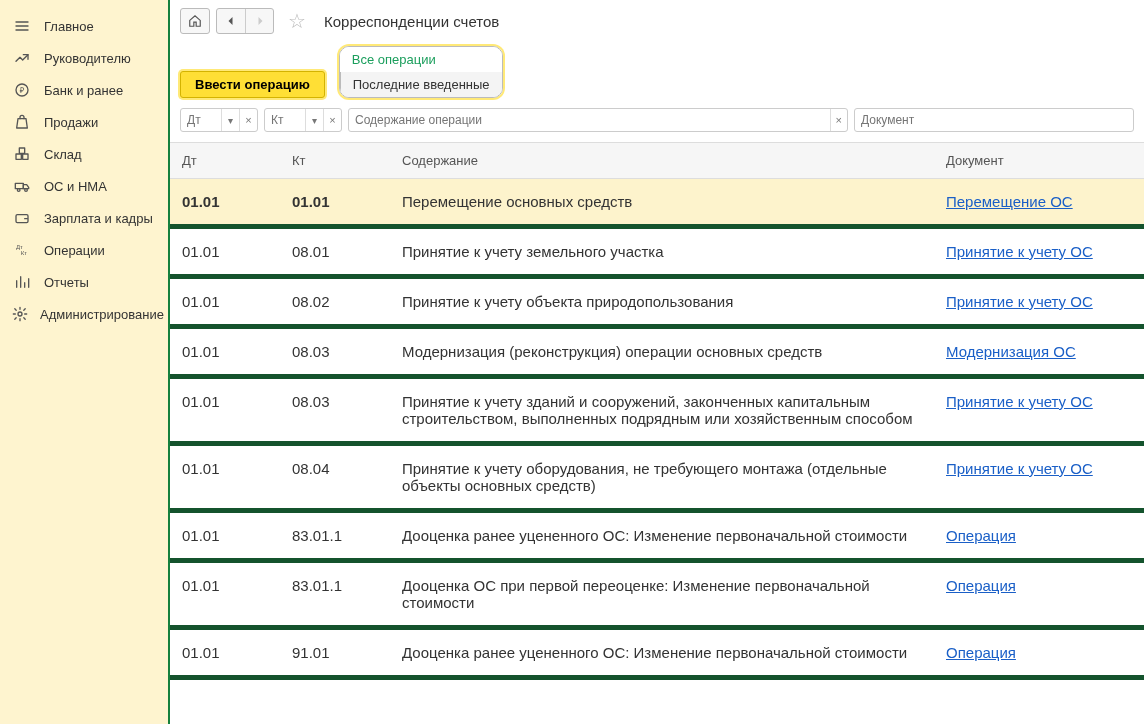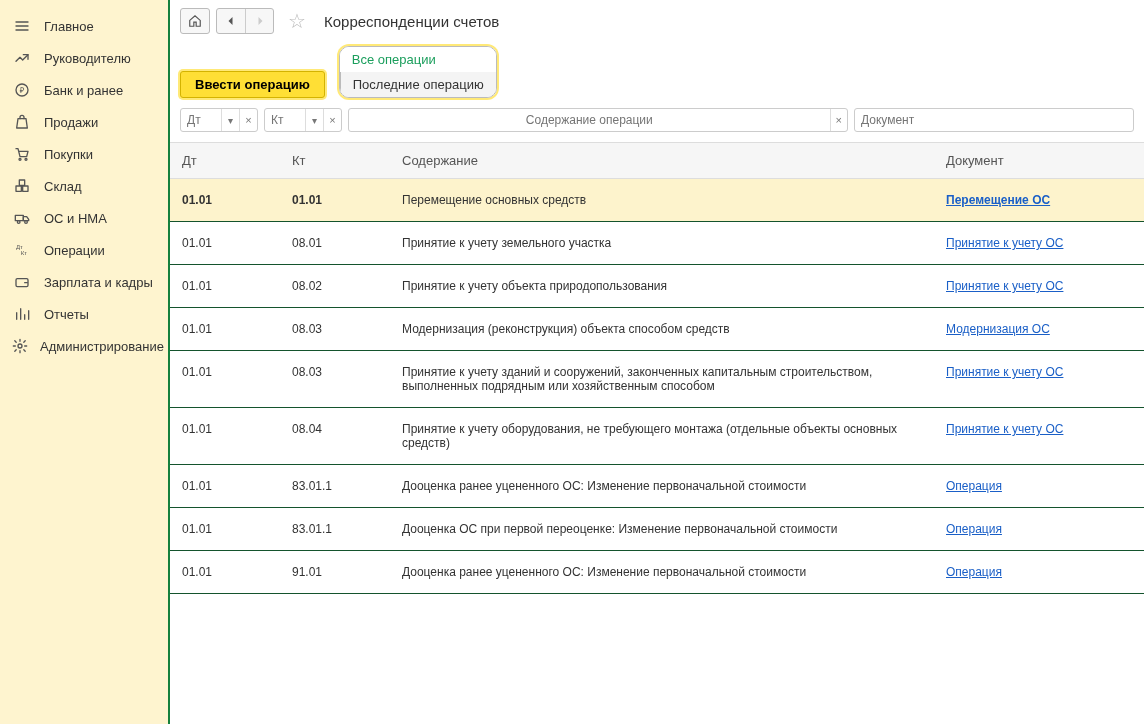--- a/index.html
+++ b/index.html
@@ -165,54 +165,54 @@
   }
   .filter-combo .clear {
     width: 18px;
     border-left: 1px solid #ddd;
     display:flex; align-items:center; justify-content:center;
     font-size:11px; color:#777; cursor:pointer;
   }
   .filter-dt input { width: 40px; }
   .filter-kt input { width: 40px; }
   .filter-content { flex: 1; }
-  .filter-content input { width: 100%; text-align: center; }
+  .filter-content input { width: 100%; }
   .filter-doc { flex: 0 0 280px; }
   .filter-doc input { width: 100%; }
 
   
   .table-wrap { flex:1; overflow:auto; }
   table { width: 100%; border-collapse: collapse; }
   thead th {
     text-align: left;
     font-weight: normal;
     font-size: 13px;
     color: #555;
     padding: 10px 12px;
     background: #f6f6f6;
     border-bottom: 1px solid #ddd;
   }
   tbody td {
     padding: 14px 12px;
-    border-bottom: 1px solid #14532d;
+    border-bottom: 5px solid #14532d;
     vertical-align: top;
-    font-size: 12px;
+    font-size: 15px;
   }
   tbody tr.selected td { background: #fdf3cc; }
   tbody tr.selected td:first-child,
   tbody tr.selected td:nth-child(2) { font-weight: bold; }
   .col-dt { width: 110px; }
   .col-kt { width: 110px; }
   .col-content { width: auto; }
   .col-doc { width: 210px; }
   .doc-link { color: #1a5fc7; text-decoration: underline; cursor: pointer; }
   tbody tr:first-child td { font-weight: normal; }
   tbody tr.selected td { font-weight: bold; }
   tbody tr.selected td.col-content { font-weight: normal; }
-  tbody tr.selected td .doc-link { font-weight: bold; }
+  tbody tr.selected td .doc-link { font-weight: normal; }
 
   svg { display:block; }
 </style>
 </head>
 <body>
 
 <div class="app">
 
   <div class="sidebar" id="sidebar">
       <div class="sidebar-item">
@@ -248,65 +248,55 @@
           <svg width="16" height="16" viewBox="0 0 24 24" fill="none" stroke="#555" stroke-width="2" stroke-linecap="round" stroke-linejoin="round">
             <path d="M6 7 L18 7 L20 21 L4 21 Z"></path>
             <path d="M9 7 V5 a3 3 0 0 1 6 0 V7"></path>
           </svg>
         </span>
         <span class="sidebar-label">Продажи</span>
       </div>
       <div class="sidebar-item">
         <span class="sidebar-icon">
           <svg width="16" height="16" viewBox="0 0 24 24" fill="none" stroke="#555" stroke-width="2" stroke-linecap="round" stroke-linejoin="round">
-            <circle cx="9" cy="20" r="1.5"></circle>
-            <circle cx="18" cy="20" r="1.5"></circle>
-            <path d="M3 4 H6 L9 16 H19 L21 8 H7"></path>
-          </svg>
-        </span>
-        <span class="sidebar-label">Покупки</span>
-      </div>
-      <div class="sidebar-item">
-        <span class="sidebar-icon">
-          <svg width="16" height="16" viewBox="0 0 24 24" fill="none" stroke="#555" stroke-width="2" stroke-linecap="round" stroke-linejoin="round">
             <rect x="3" y="12" width="8" height="8"></rect>
             <rect x="13" y="12" width="8" height="8"></rect>
             <rect x="8" y="3" width="8" height="8"></rect>
           </svg>
         </span>
         <span class="sidebar-label">Склад</span>
       </div>
       <div class="sidebar-item">
         <span class="sidebar-icon">
           <svg width="16" height="16" viewBox="0 0 24 24" fill="none" stroke="#555" stroke-width="2" stroke-linecap="round" stroke-linejoin="round">
             <rect x="2" y="8" width="12" height="8"></rect>
             <path d="M14 10 H19 L22 14 V16 H14 Z"></path>
             <circle cx="7" cy="18" r="2"></circle>
             <circle cx="18" cy="18" r="2"></circle>
           </svg>
         </span>
         <span class="sidebar-label">ОС и НМА</span>
       </div>
       <div class="sidebar-item">
         <span class="sidebar-icon">
+          <svg width="16" height="16" viewBox="0 0 24 24" fill="none" stroke="#555" stroke-width="2" stroke-linecap="round" stroke-linejoin="round">
+            <rect x="3" y="7" width="18" height="12" rx="2"></rect>
+            <path d="M16 13 h4"></path>
+          </svg>
+        </span>
+        <span class="sidebar-label">Зарплата и кадры</span>
+      </div>
+      <div class="sidebar-item">
+        <span class="sidebar-icon">
           <svg width="16" height="16" viewBox="0 0 24 24">
             <text x="3" y="10" font-size="9" fill="#555">Дт</text>
             <text x="10" y="20" font-size="9" fill="#555">Кт</text>
           </svg>
         </span>
         <span class="sidebar-label">Операции</span>
-      </div>
-      <div class="sidebar-item">
-        <span class="sidebar-icon">
-          <svg width="16" height="16" viewBox="0 0 24 24" fill="none" stroke="#555" stroke-width="2" stroke-linecap="round" stroke-linejoin="round">
-            <rect x="3" y="7" width="18" height="12" rx="2"></rect>
-            <path d="M16 13 h4"></path>
-          </svg>
-        </span>
-        <span class="sidebar-label">Зарплата и кадры</span>
       </div>
       <div class="sidebar-item">
         <span class="sidebar-icon">
           <svg width="16" height="16" viewBox="0 0 24 24" fill="none" stroke="#555" stroke-width="2" stroke-linecap="round" stroke-linejoin="round">
             <line x1="4" y1="20" x2="4" y2="10"></line>
             <line x1="10" y1="20" x2="10" y2="4"></line>
             <line x1="16" y1="20" x2="16" y2="13"></line>
             <line x1="22" y1="20" x2="22" y2="7"></line>
           </svg>
         </span>
@@ -344,21 +334,21 @@
         </div>
       </div>
       <div class="star-btn">☆</div>
       <div class="page-title">Корреспонденции счетов</div>
     </div>
 
     <div class="toolbar-actions">
       <button class="primary-btn">Ввести операцию</button>
       <div class="tab-group">
         <div class="tab-btn active">Все операции</div>
-        <div class="tab-btn">Последние операцию</div>
+        <div class="tab-btn">Последние введенные</div>
       </div>
     </div>
 
     <div class="filter-row">
       <div class="filter-combo filter-dt">
         <input placeholder="Дт" style="">
         <div class="drop">▾</div>
         <div class="clear">×</div>
       </div>
       <div class="filter-combo filter-kt">
@@ -400,21 +390,21 @@
             </tr>
             <tr>
               <td class="col-dt">01.01</td>
               <td class="col-kt">08.02</td>
               <td class="col-content">Принятие к учету объекта природопользования</td>
               <td class="col-doc"><span class="doc-link">Принятие к учету ОС</span></td>
             </tr>
             <tr>
               <td class="col-dt">01.01</td>
               <td class="col-kt">08.03</td>
-              <td class="col-content">Модернизация (реконструкция) объекта способом средств</td>
+              <td class="col-content">Модернизация (реконструкция) операции основных средств</td>
               <td class="col-doc"><span class="doc-link">Модернизация ОС</span></td>
             </tr>
             <tr>
               <td class="col-dt">01.01</td>
               <td class="col-kt">08.03</td>
               <td class="col-content">Принятие к учету зданий и сооружений, законченных капитальным строительством, выполненных подрядным или хозяйственным способом</td>
               <td class="col-doc"><span class="doc-link">Принятие к учету ОС</span></td>
             </tr>
             <tr>
               <td class="col-dt">01.01</td>

